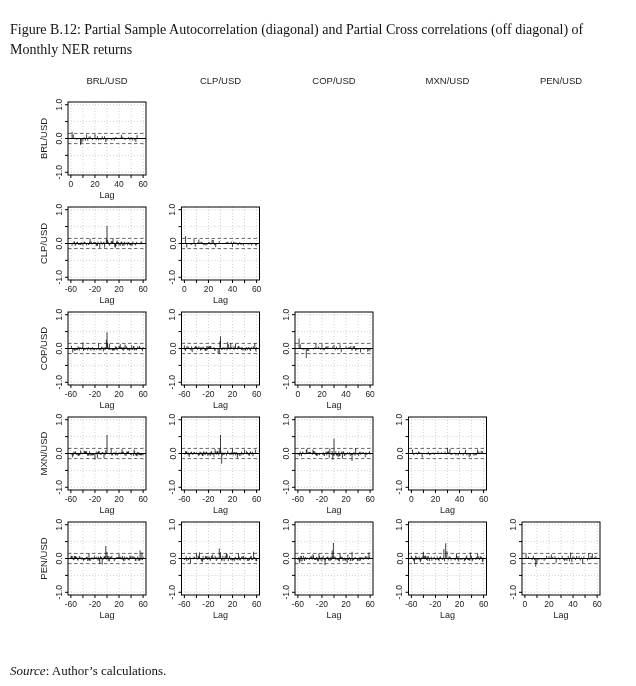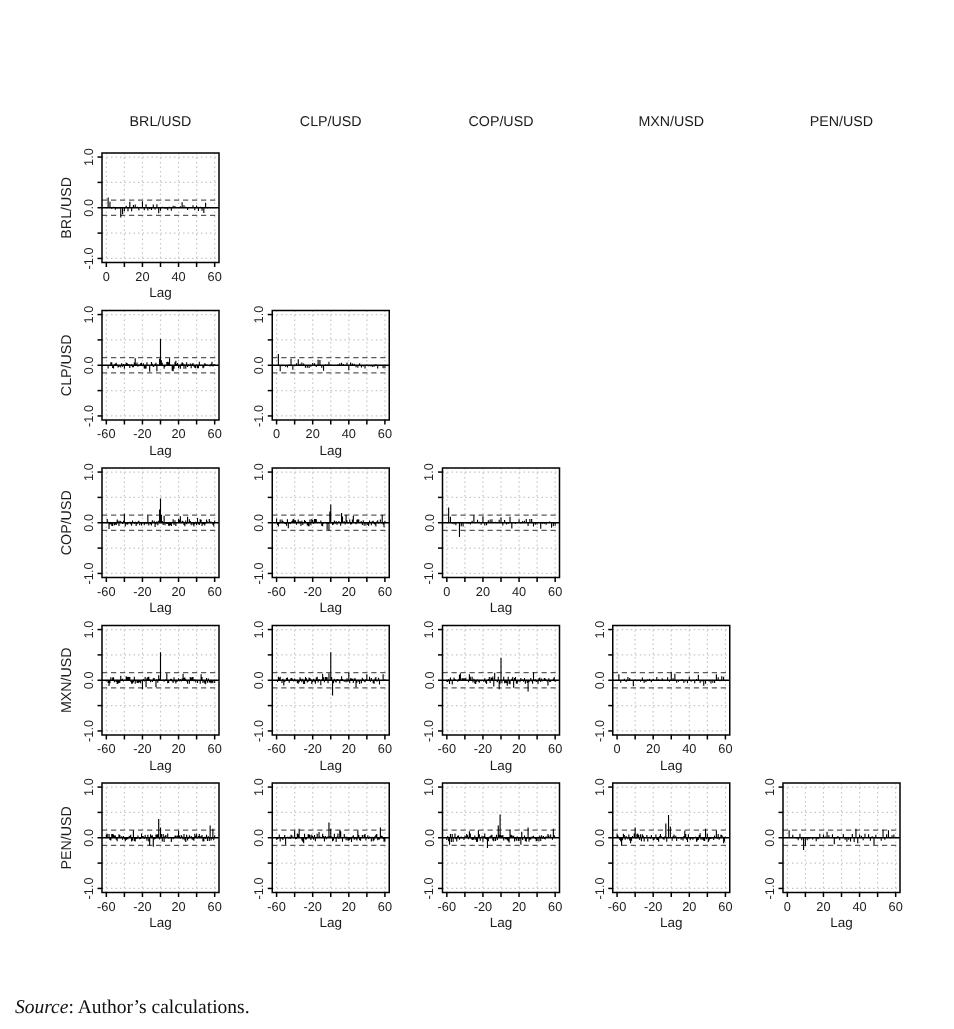--- a/index.html
+++ b/index.html
@@ -9,20 +9,21 @@
   #fig{position:absolute;left:0;top:58px;}
   #fig text{font-family:"Liberation Sans",sans-serif;fill:#1c1c1c;}
   .source{position:absolute;left:10px;top:650px;
           font-family:"Liberation Serif",serif;font-size:13px;color:#111111;}
   .source .src{font-style:italic;}
 </style>
 </head>
 <body>
 
 <div class="page">
+  <p class="caption">Figure B.12: Partial Sample Autocorrelation (diagonal) and Partial Cross correlations (off diagonal) of Monthly NER returns</p>
   <svg id="fig" width="636" height="572">
       <text x="107" y="26" text-anchor="middle" font-size="9.5">BRL/USD</text>
       <text x="220.5" y="26" text-anchor="middle" font-size="9.5">CLP/USD</text>
       <text x="334" y="26" text-anchor="middle" font-size="9.5">COP/USD</text>
       <text x="447.5" y="26" text-anchor="middle" font-size="9.5">MXN/USD</text>
       <text x="561" y="26" text-anchor="middle" font-size="9.5">PEN/USD</text>
       <text x="47" y="80.5" text-anchor="middle" font-size="9.5" transform="rotate(-90 47 80.5)">BRL/USD</text>
       <text x="47" y="185.5" text-anchor="middle" font-size="9.5" transform="rotate(-90 47 185.5)">CLP/USD</text>
       <text x="47" y="290.5" text-anchor="middle" font-size="9.5" transform="rotate(-90 47 290.5)">COP/USD</text>
       <text x="47" y="395.5" text-anchor="middle" font-size="9.5" transform="rotate(-90 47 395.5)">MXN/USD</text>

